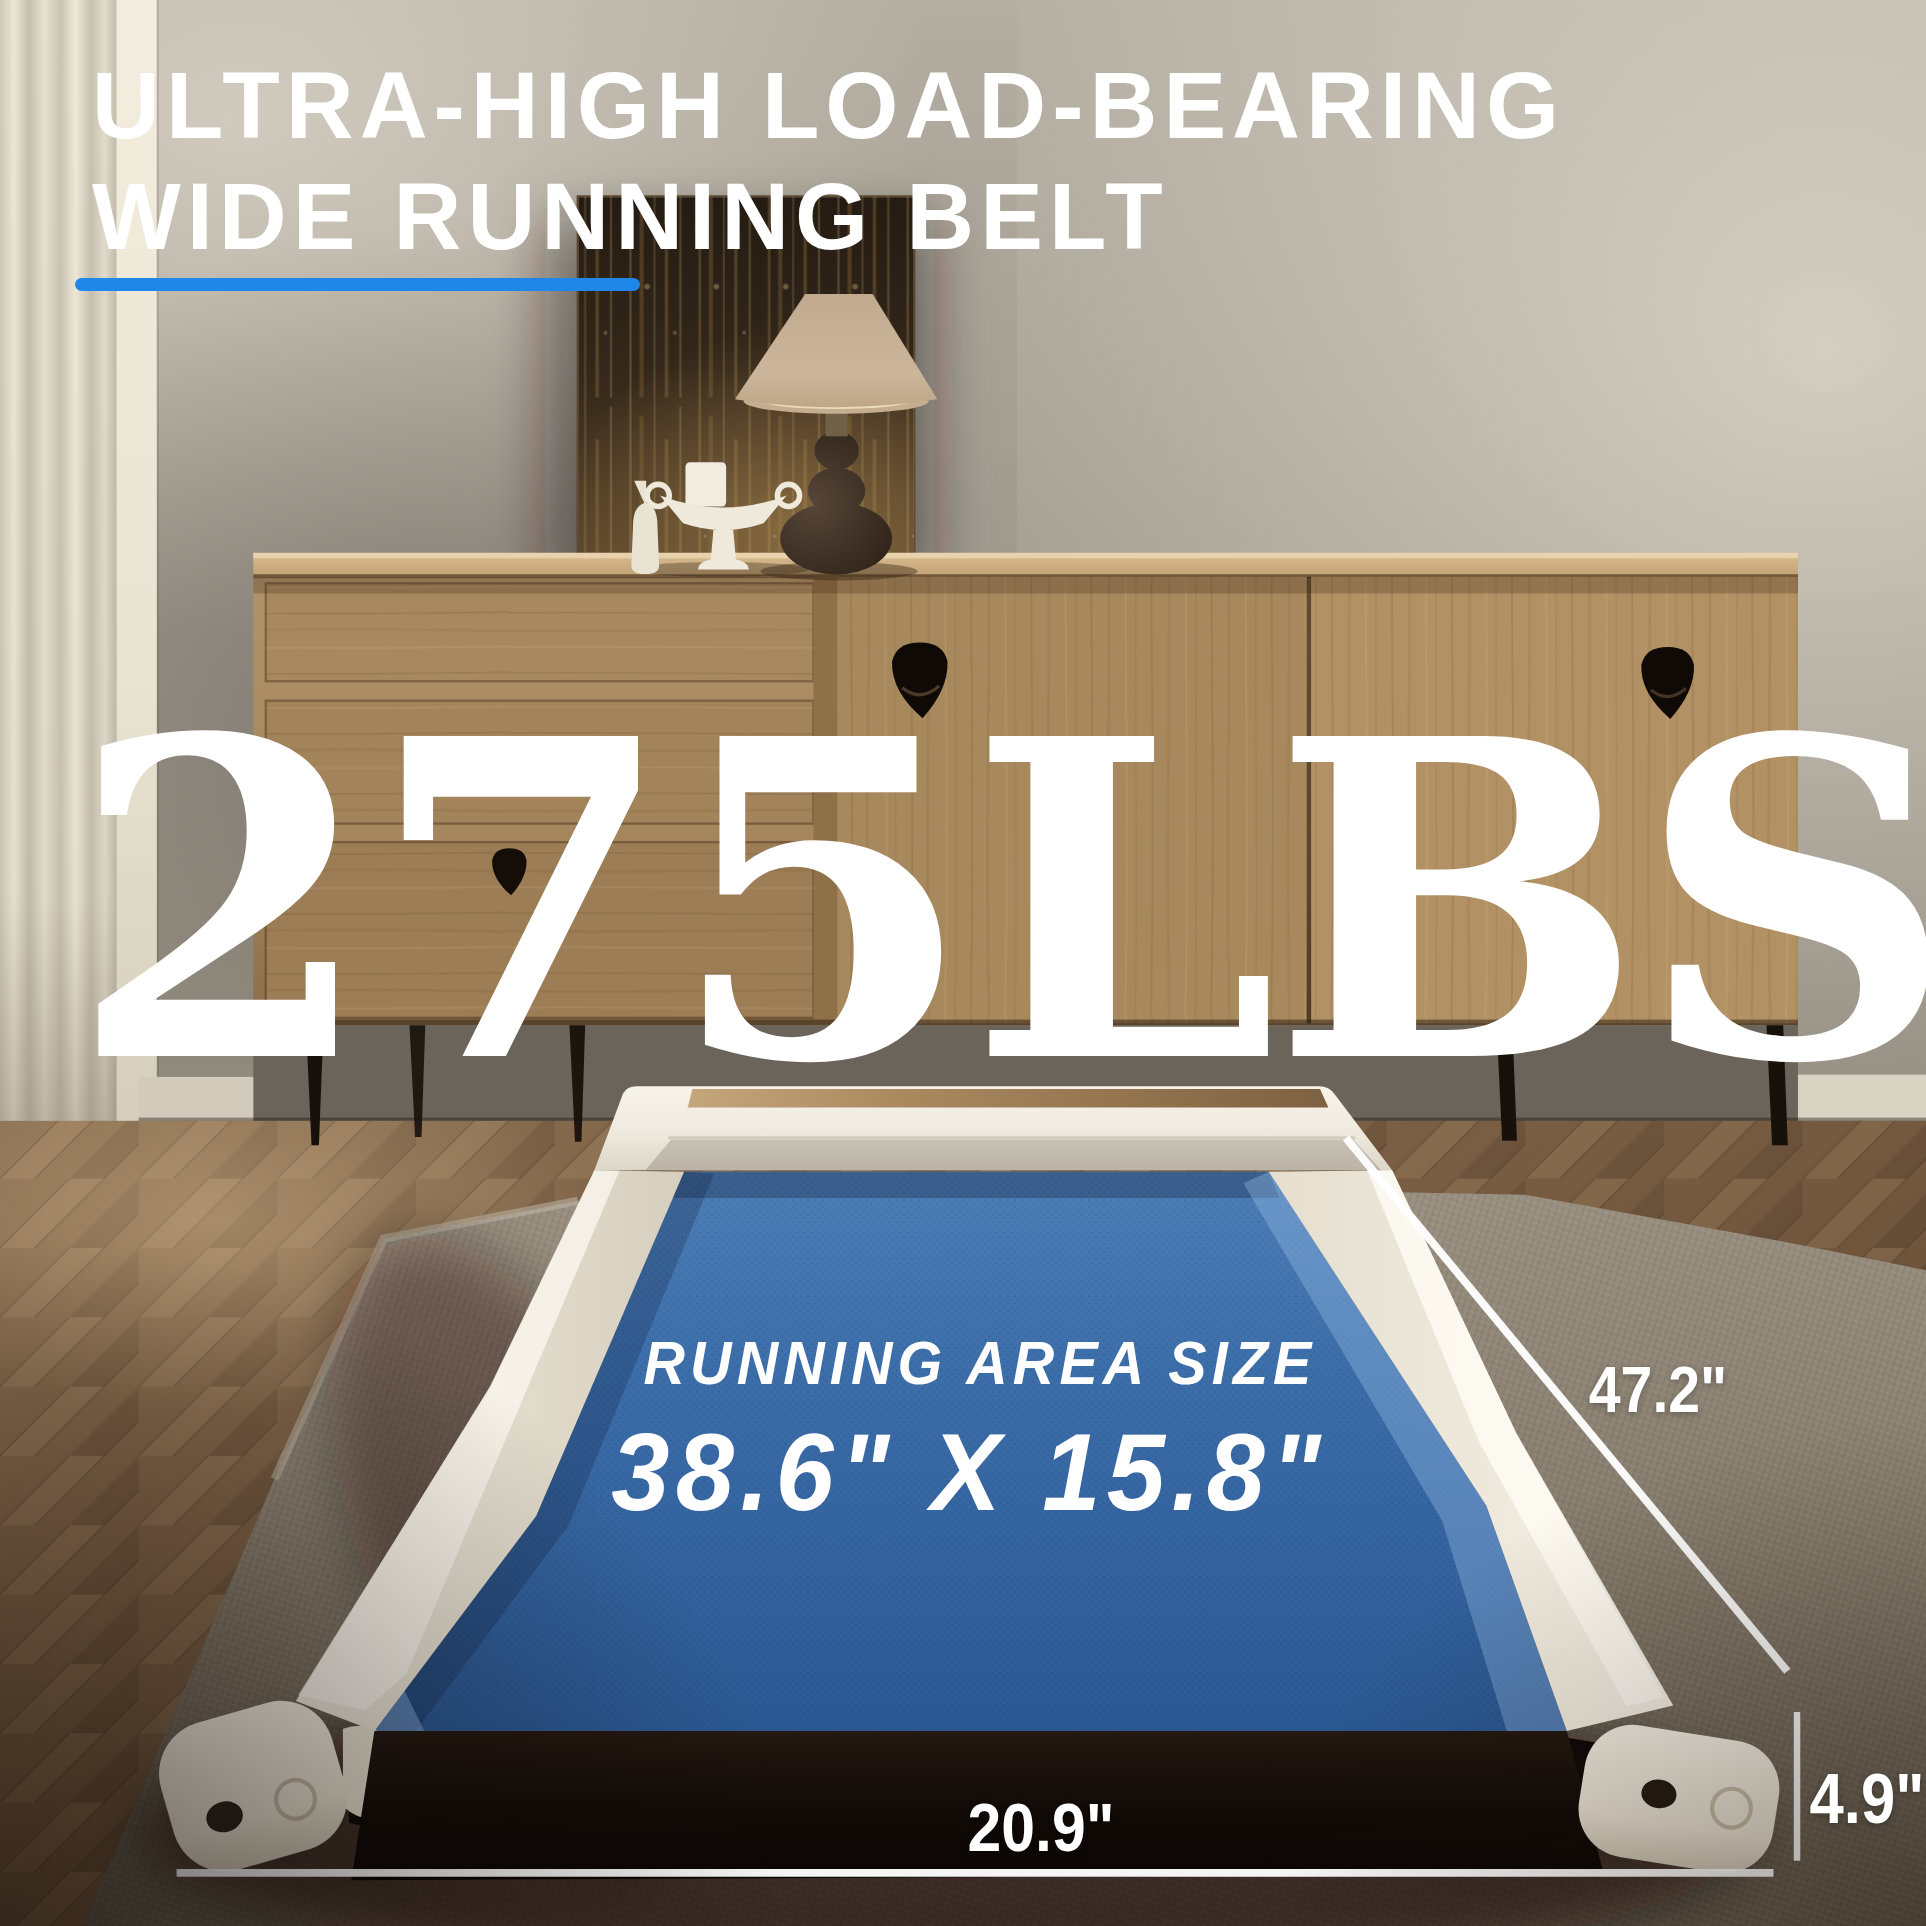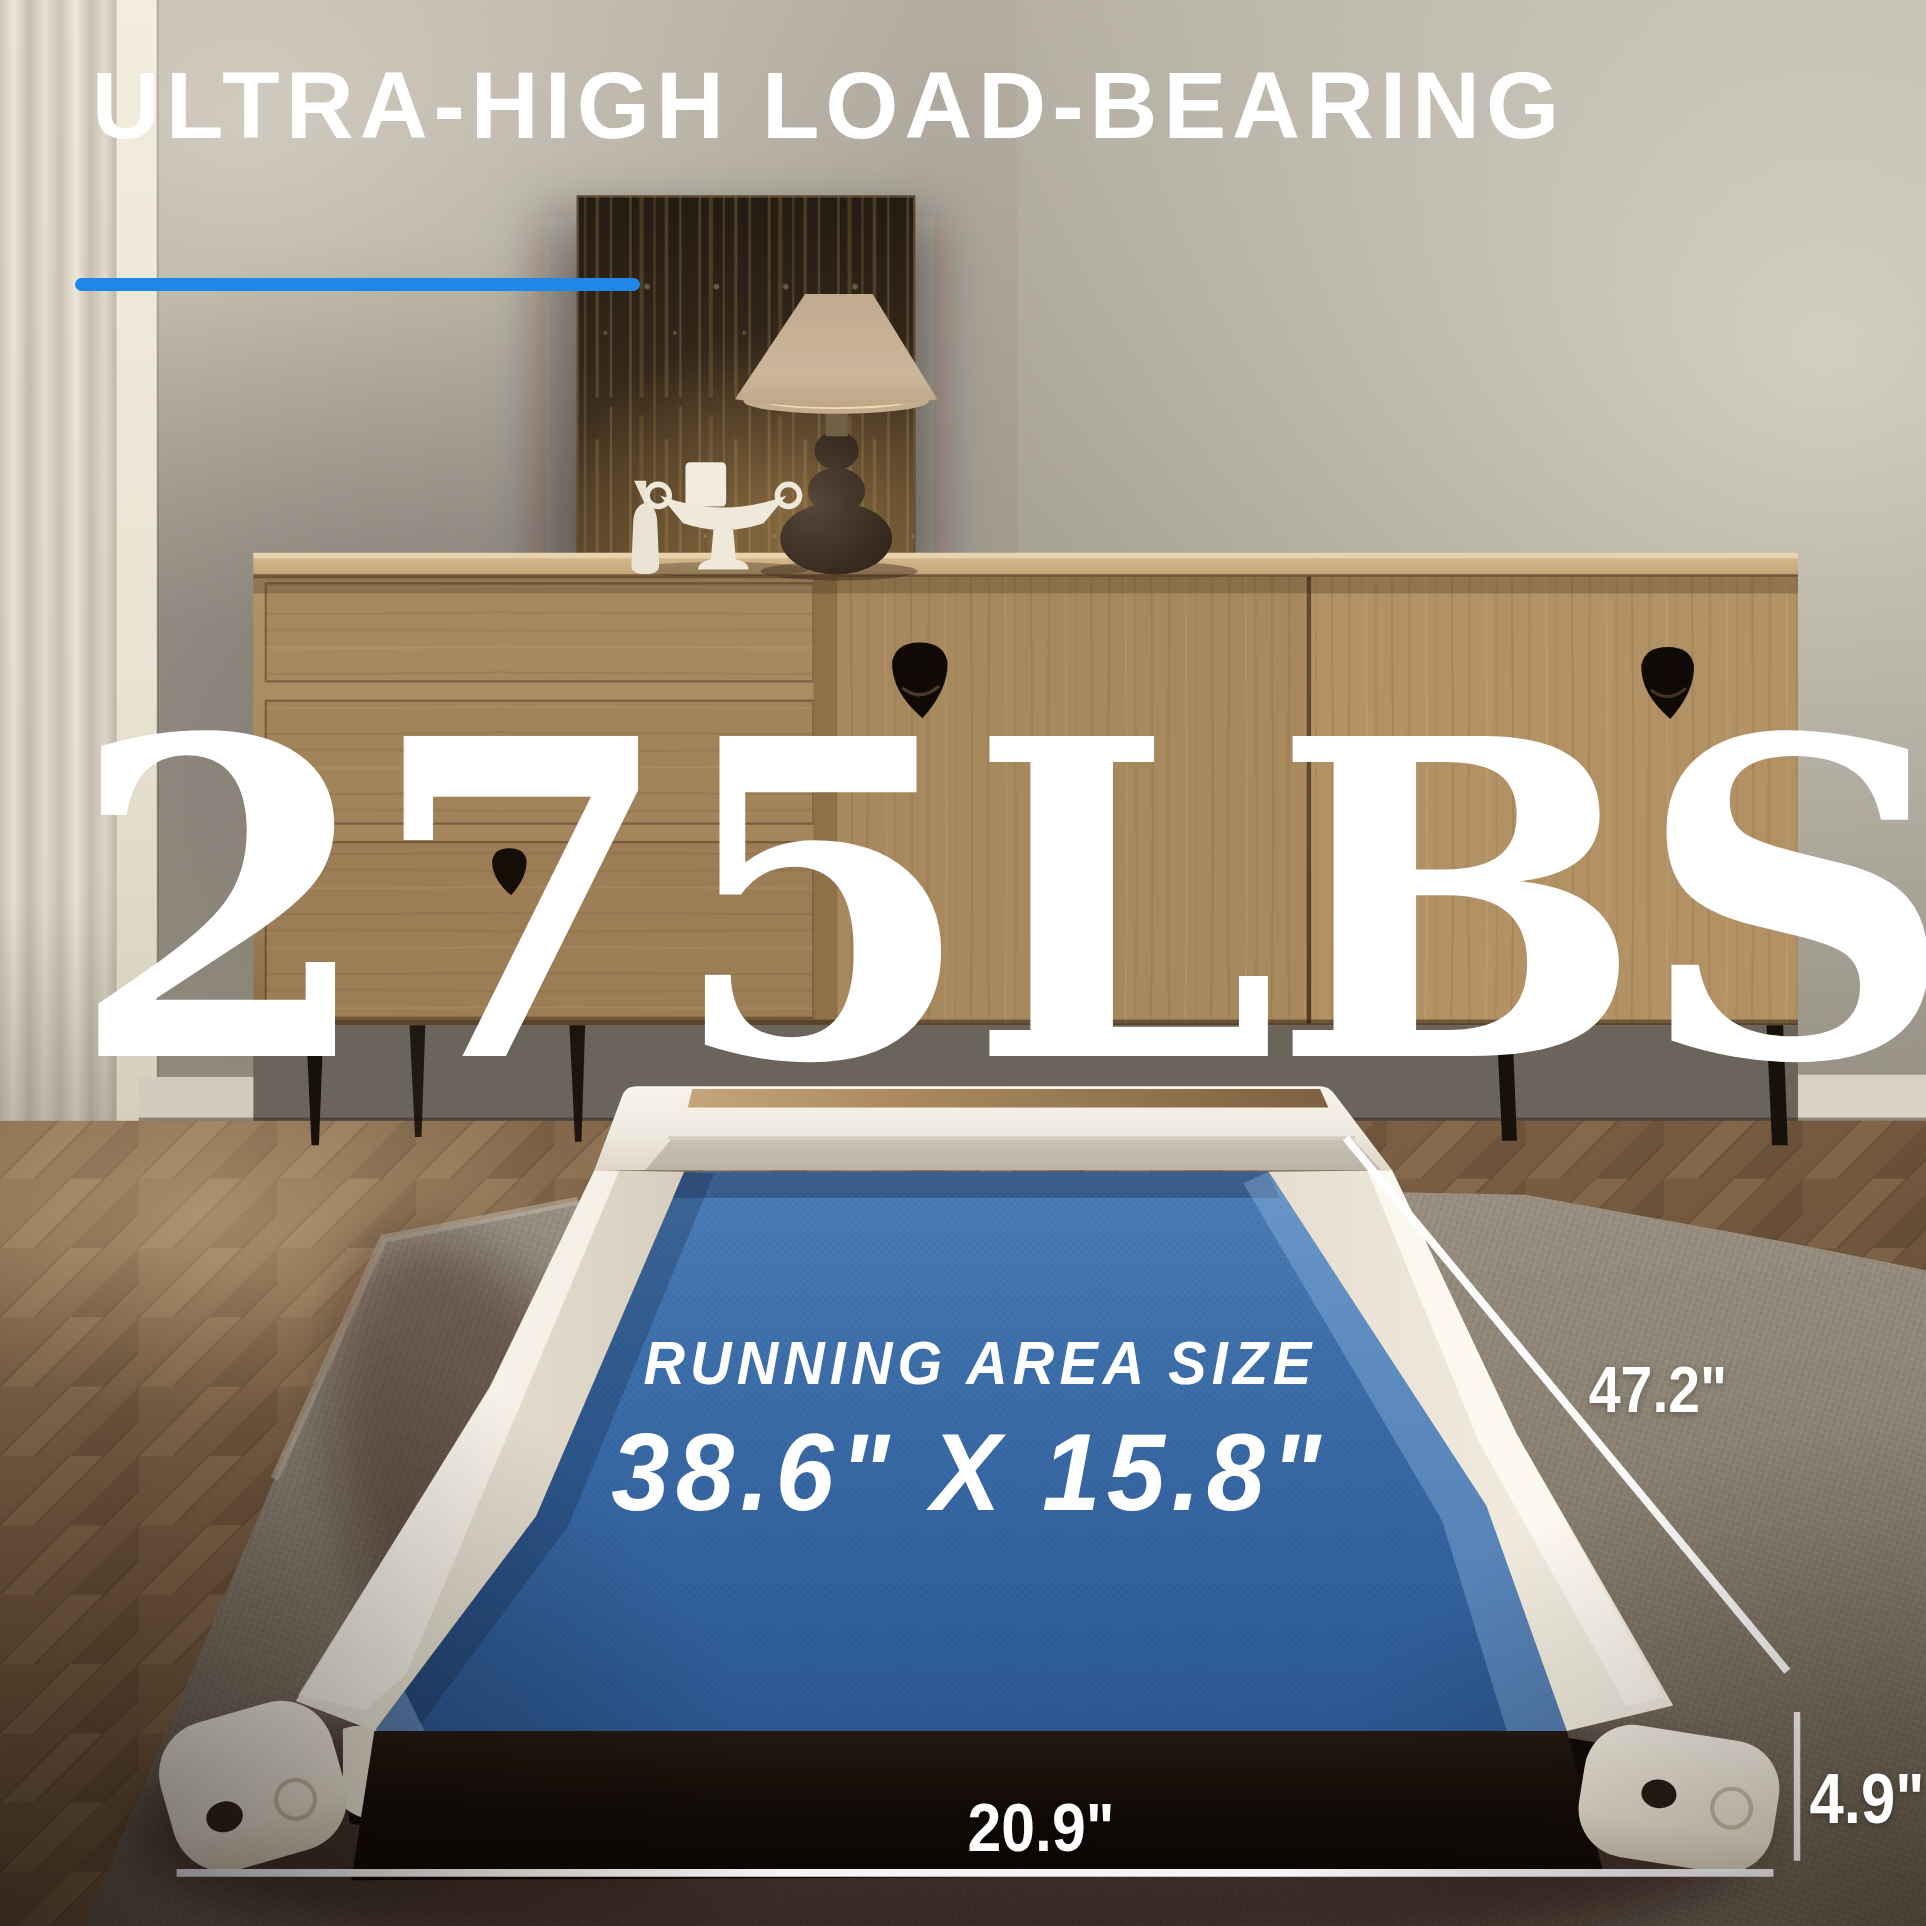--- a/index.html
+++ b/index.html
@@ -333,20 +333,21 @@
     <line x1="3888" y1="3704" x2="3888" y2="4026" stroke-width="14"></line>
     <line x1="382" y1="4052" x2="3837" y2="4052" stroke-width="17"></line>
   </g>
 
   <rect x="0" y="2400" width="2400" height="1767" fill="url(#gVigBL)"></rect>
   <rect x="2600" y="3000" width="1567" height="1167" fill="url(#gVigBR)"></rect>
 </svg>
 
 <div class="ovl title">
   <div>ULTRA-HIGH LOAD-BEARING</div>
+  <div>WIDE RUNNING BELT</div>
 </div>
 <div class="underline" style="background: rgb(30, 135, 232);"></div>
 
 <div class="ovl weight">275LBS</div>
 
 <div class="ovl belt-heading">RUNNING AREA SIZE</div>
 <div class="ovl belt-area">38.6" X 15.8"</div>
 
 <div class="ovl dim dim-length">47.2"</div>
 <div class="ovl dim dim-width">20.9"</div>

